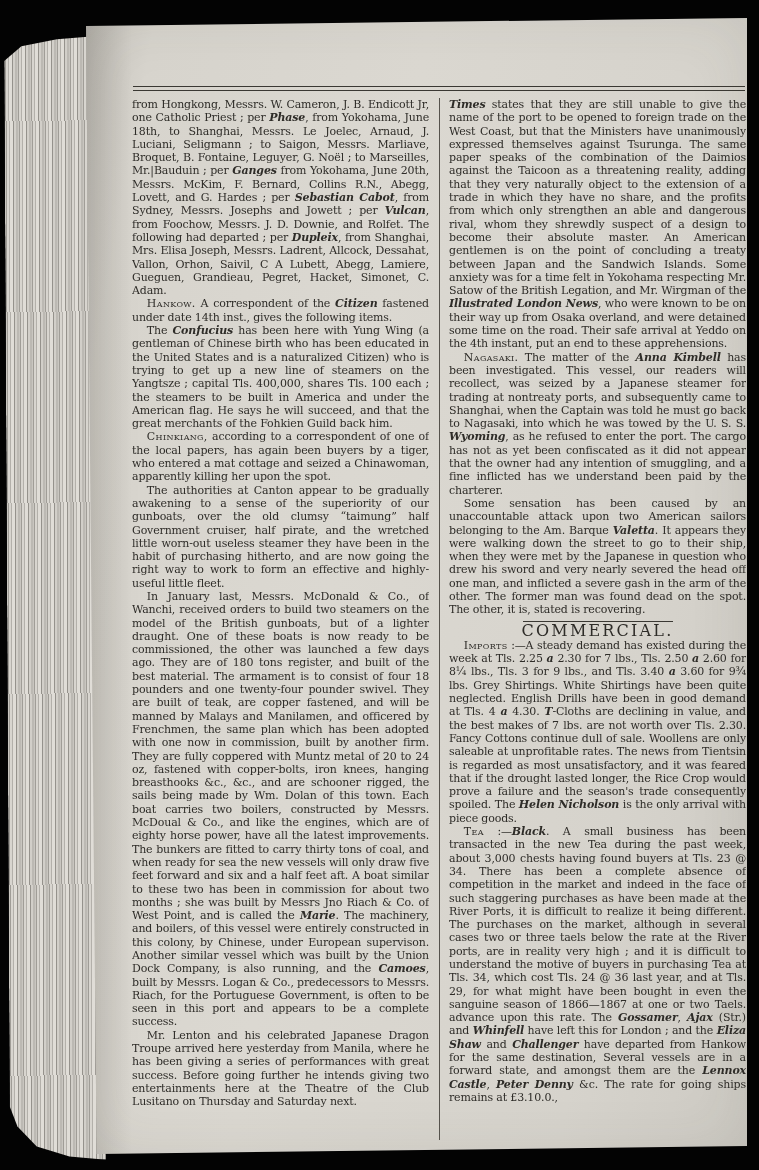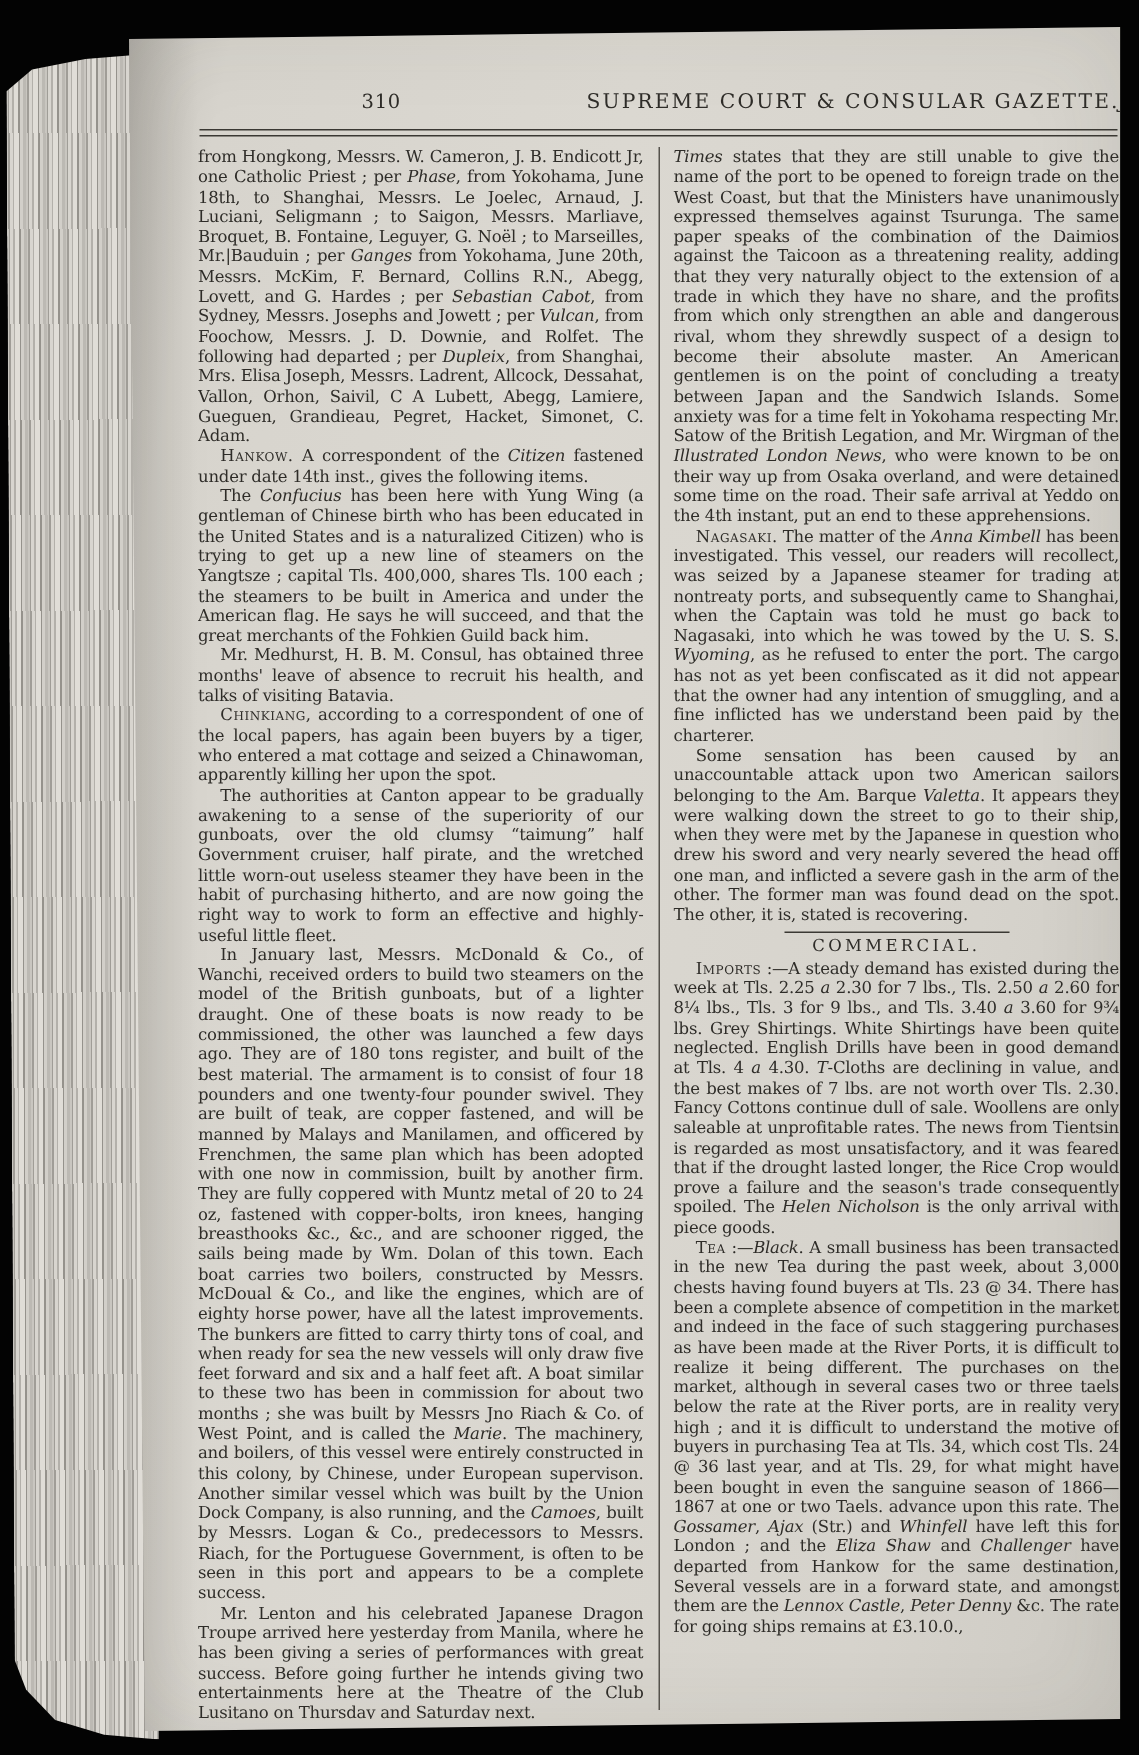--- a/index.html
+++ b/index.html
@@ -52,47 +52,41 @@
     width:297px;
     font-size:11px;line-height:13.3px;letter-spacing:-.15px;
     text-align:justify;overflow:hidden;
   }
   .col-divider{
     flex:0 0 0px;border-left:1px solid #55524c;
     margin:0 9px 6px 10px;
   }
   .para{margin:0;text-indent:1.35em;}
   .para.no-indent{text-indent:0;}
-  .italic{font-style:italic;}
+  .italic{font-style:italic;font-weight:bold;}
   .smallcaps{font-variant-caps:small-caps;letter-spacing:.35px;}
   .sec-rule{width:150px;margin:4px auto 2px;border-top:1px solid #3a3833;height:0;}
-  .sec-heading{text-align:center;font-size:11px;letter-spacing:2.2px;text-indent:0;margin:1px 0 2px;}
+  .sec-heading{text-align:center;font-size:16px;letter-spacing:2.2px;text-indent:0;margin:1px 0 2px;}
   .dateline{margin:0 0 1px;text-align:center;text-indent:0;}
 </style>
 </head>
 <body>
 
 <div class="screen">
   <div class="page-edges"></div>
 
   <div class="page">
-    <div class="page-header">
-      <span class="page-number">310</span>
-      <span class="masthead">SUPREME COURT &amp; CONSULAR GAZETTE.</span>
-      <span class="issue-date">June 22nd 1867.</span>
-    </div>
 
     <div class="double-rule"></div>
 
     <div class="columns">
       <div class="col" id="col-left">
           <p class="para no-indent"><span>from Hongkong, Messrs. W. Cameron, J. B. Endicott Jr, one Catholic Priest ; per </span><span class="italic">Phase</span><span>, from Yokohama, June 18th, to Shanghai, Messrs. Le Joelec, Arnaud, J. Luciani, Seligmann ; to Saigon, Messrs. Marliave, Broquet, B. Fontaine, Leguyer, G. Noël ; to Marseilles, Mr.|Bauduin ; per </span><span class="italic">Ganges</span><span> from Yokohama, June 20th, Messrs. McKim, F. Bernard, Collins R.N., Abegg, Lovett, and G. Hardes ; per </span><span class="italic">Sebastian Cabot</span><span>, from Sydney, Messrs. Josephs and Jowett ; per </span><span class="italic">Vulcan</span><span>, from Foochow, Messrs. J. D. Downie, and Rolfet.  The following had departed ; per </span><span class="italic">Dupleix</span><span>, from Shanghai, Mrs. Elisa Joseph, Messrs. Ladrent, Allcock, Dessahat, Vallon, Orhon, Saivil, C A Lubett, Abegg, Lamiere, Gueguen, Grandieau, Pegret, Hacket, Simonet, C. Adam.</span></p>
           <p class="para"><span class="smallcaps">Hankow.</span><span>  A correspondent of the </span><span class="italic">Citizen</span><span> fastened under date 14th inst., gives the following items.</span></p>
           <p class="para"><span>The </span><span class="italic">Confucius</span><span> has been here with Yung Wing (a gentleman of Chinese birth who has been educated in the United States and is a naturalized Citizen) who is trying to get up a new line of steamers on the Yangtsze ; capital Tls. 400,000, shares Tls. 100 each ; the steamers to be built in America and under the American flag.  He says he will succeed, and that the great merchants of the Fohkien Guild back him.</span></p>
-          <p class="para"><span>Mr. Medhurst, H. B. M. Consul, has obtained three months' leave of absence to recruit his health, and talks of visiting Batavia.</span></p>
           <p class="para"><span class="smallcaps">Chinkiang,</span><span> according to a correspondent of one of the local papers, has again been buyers by a tiger, who entered a mat cottage and seized a Chinawoman, apparently killing her upon the spot.</span></p>
           <p class="para"><span>The authorities at Canton appear to be gradually awakening to a sense of the superiority of our gunboats, over the old clumsy “taimung” half Government cruiser, half pirate, and the wretched little worn-out useless steamer they have been in the habit of purchasing hitherto, and are now going the right way to work to form an effective and highly-useful little fleet.</span></p>
           <p class="para"><span>In January last, Messrs. McDonald &amp; Co., of Wanchi, received orders to build two steamers on the model of the British gunboats, but of a lighter draught. One of these boats is now ready to be commissioned, the other was launched a few days ago.  They are of 180 tons register, and built of the best material.  The armament is to consist of four 18 pounders and one twenty-four pounder swivel.  They are built of teak, are copper fastened, and will be manned by Malays and Manilamen, and officered by Frenchmen, the same plan which has been adopted with one now in commission, built by another firm.  They are fully coppered with Muntz metal of 20 to 24 oz, fastened with copper-bolts, iron knees, hanging breasthooks &amp;c., &amp;c., and are schooner rigged, the sails being made by Wm. Dolan of this town.  Each boat carries two boilers, constructed by Messrs. McDoual &amp; Co., and like the engines, which are of eighty horse power, have all the latest improvements.  The bunkers are fitted to carry thirty tons of coal, and when ready for sea the new vessels will only draw five feet forward and six and a half feet aft.  A boat similar to these two has been in commission for about two months ; she was built by Messrs Jno Riach &amp; Co. of West Point, and is called the </span><span class="italic">Marie</span><span>.  The machinery, and boilers, of this vessel were entirely constructed in this colony, by Chinese, under European supervison.  Another similar vessel which was built by the Union Dock Company, is also running, and the </span><span class="italic">Camoes</span><span>, built by Messrs. Logan &amp; Co., predecessors to Messrs. Riach, for the Portuguese Government, is often to be seen in this port and appears to be a complete success.</span></p>
           <p class="para"><span>Mr. Lenton and his celebrated Japanese Dragon Troupe arrived here yesterday from Manila, where he has been giving a series of performances with great success.  Before going further he intends giving two entertainments here at the Theatre of the Club Lusitano on Thursday and Saturday next.</span></p>
         </div>
       <div class="col-divider"></div>
       <div class="col" id="col-right">
         <div id="right-top">
             <p class="para no-indent"><span class="italic">Times</span><span> states that they are still unable to give the name of the port to be opened to foreign trade on the West Coast, but that the Ministers have unanimously expressed themselves against Tsurunga.  The same paper speaks of the combination of the Daimios against the Taicoon as a threatening reality, adding that they very naturally object to the extension of a trade in which they have no share, and the profits from which only strengthen an able and dangerous rival, whom they shrewdly suspect of a design to become their absolute master.  An American gentlemen is on the point of concluding a treaty between Japan and the Sandwich Islands.  Some anxiety was for a time felt in Yokohama respecting Mr. Satow of the British Legation, and Mr. Wirgman of the </span><span class="italic">Illustrated London News</span><span>, who were known to be on their way up from Osaka overland, and were detained some time on the road.  Their safe arrival at Yeddo on the 4th instant, put an end to these apprehensions.</span></p>
             <p class="para"><span class="smallcaps">Nagasaki.</span><span>  The matter of the </span><span class="italic">Anna Kimbell</span><span> has been investigated.  This vessel, our readers will recollect, was seized by a Japanese steamer for trading at nontreaty ports, and subsequently came to Shanghai, when the Captain was told he must go back to Nagasaki, into which he was towed by the U. S. S. </span><span class="italic">Wyoming</span><span>, as he refused to enter the port.  The cargo has not as yet been confiscated as it did not appear that the owner had any intention of smuggling, and a fine inflicted has we understand been paid by the charterer.</span></p>

